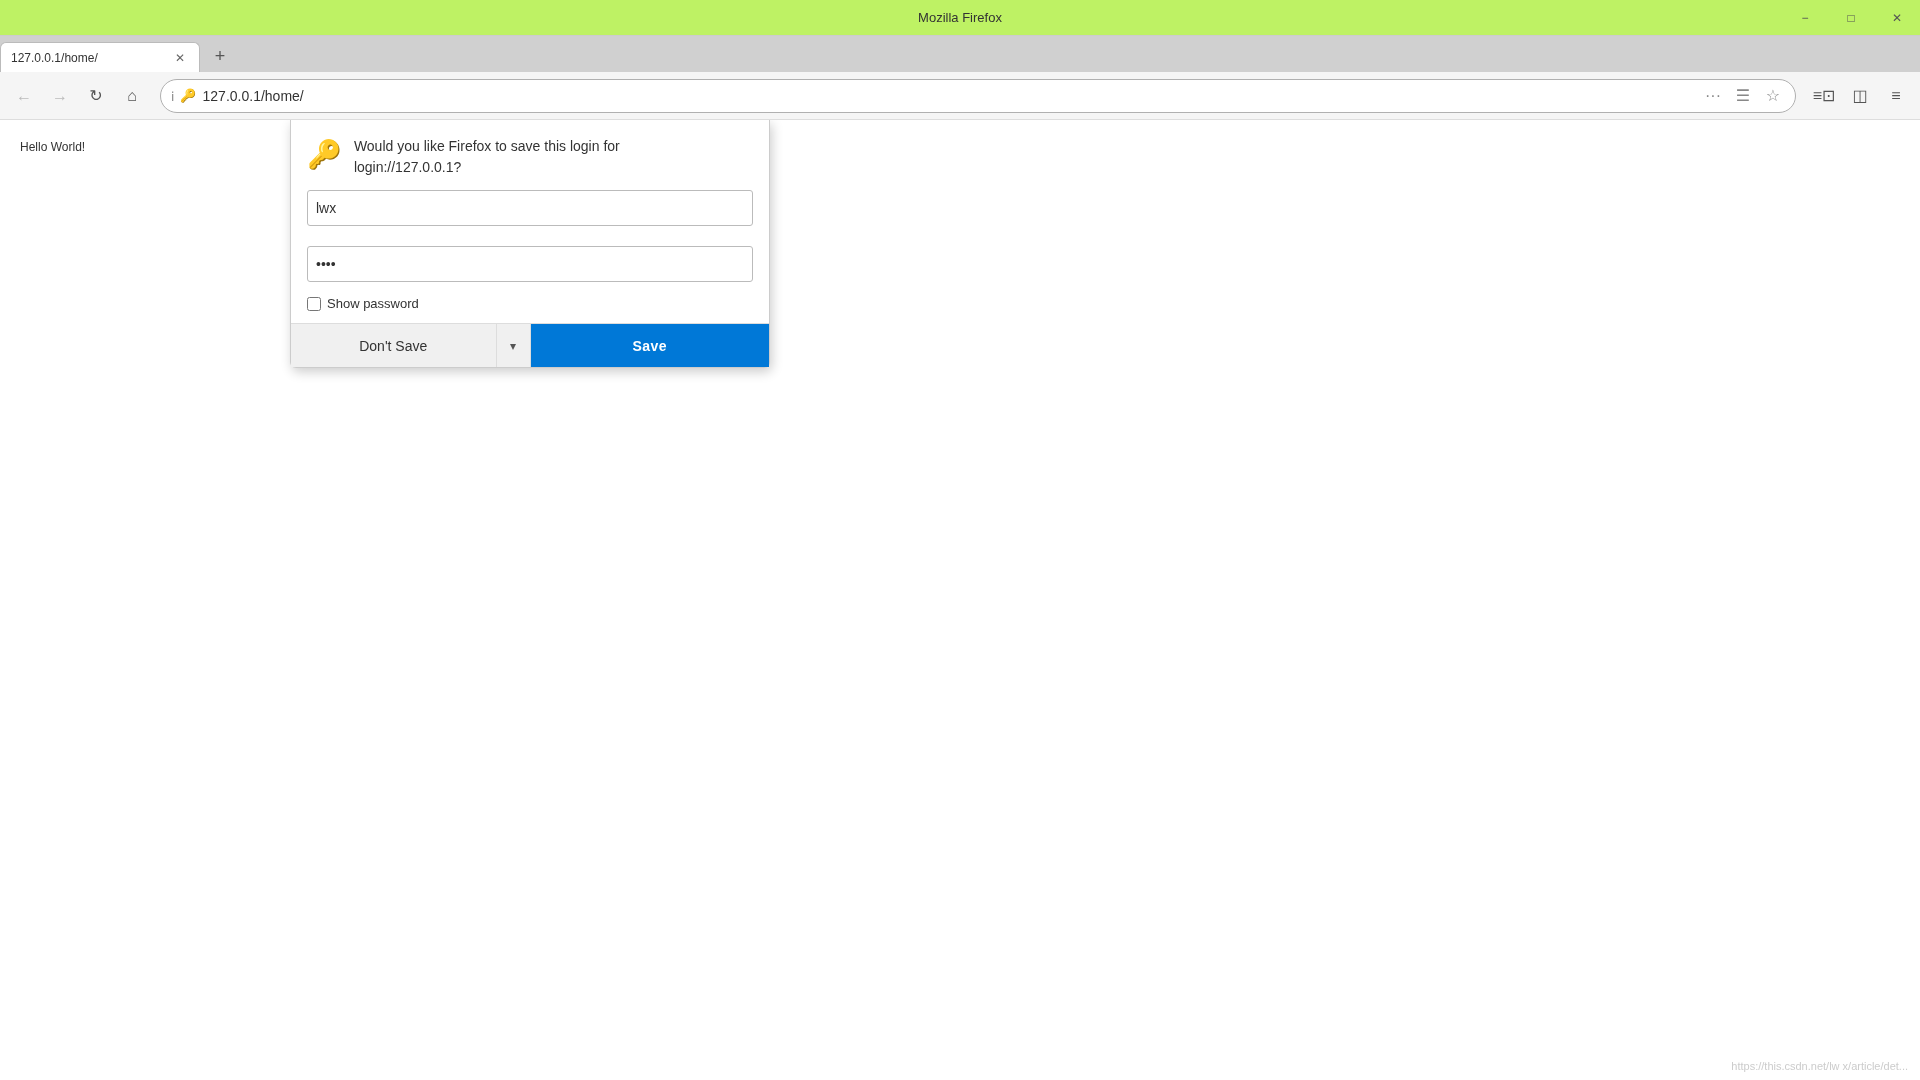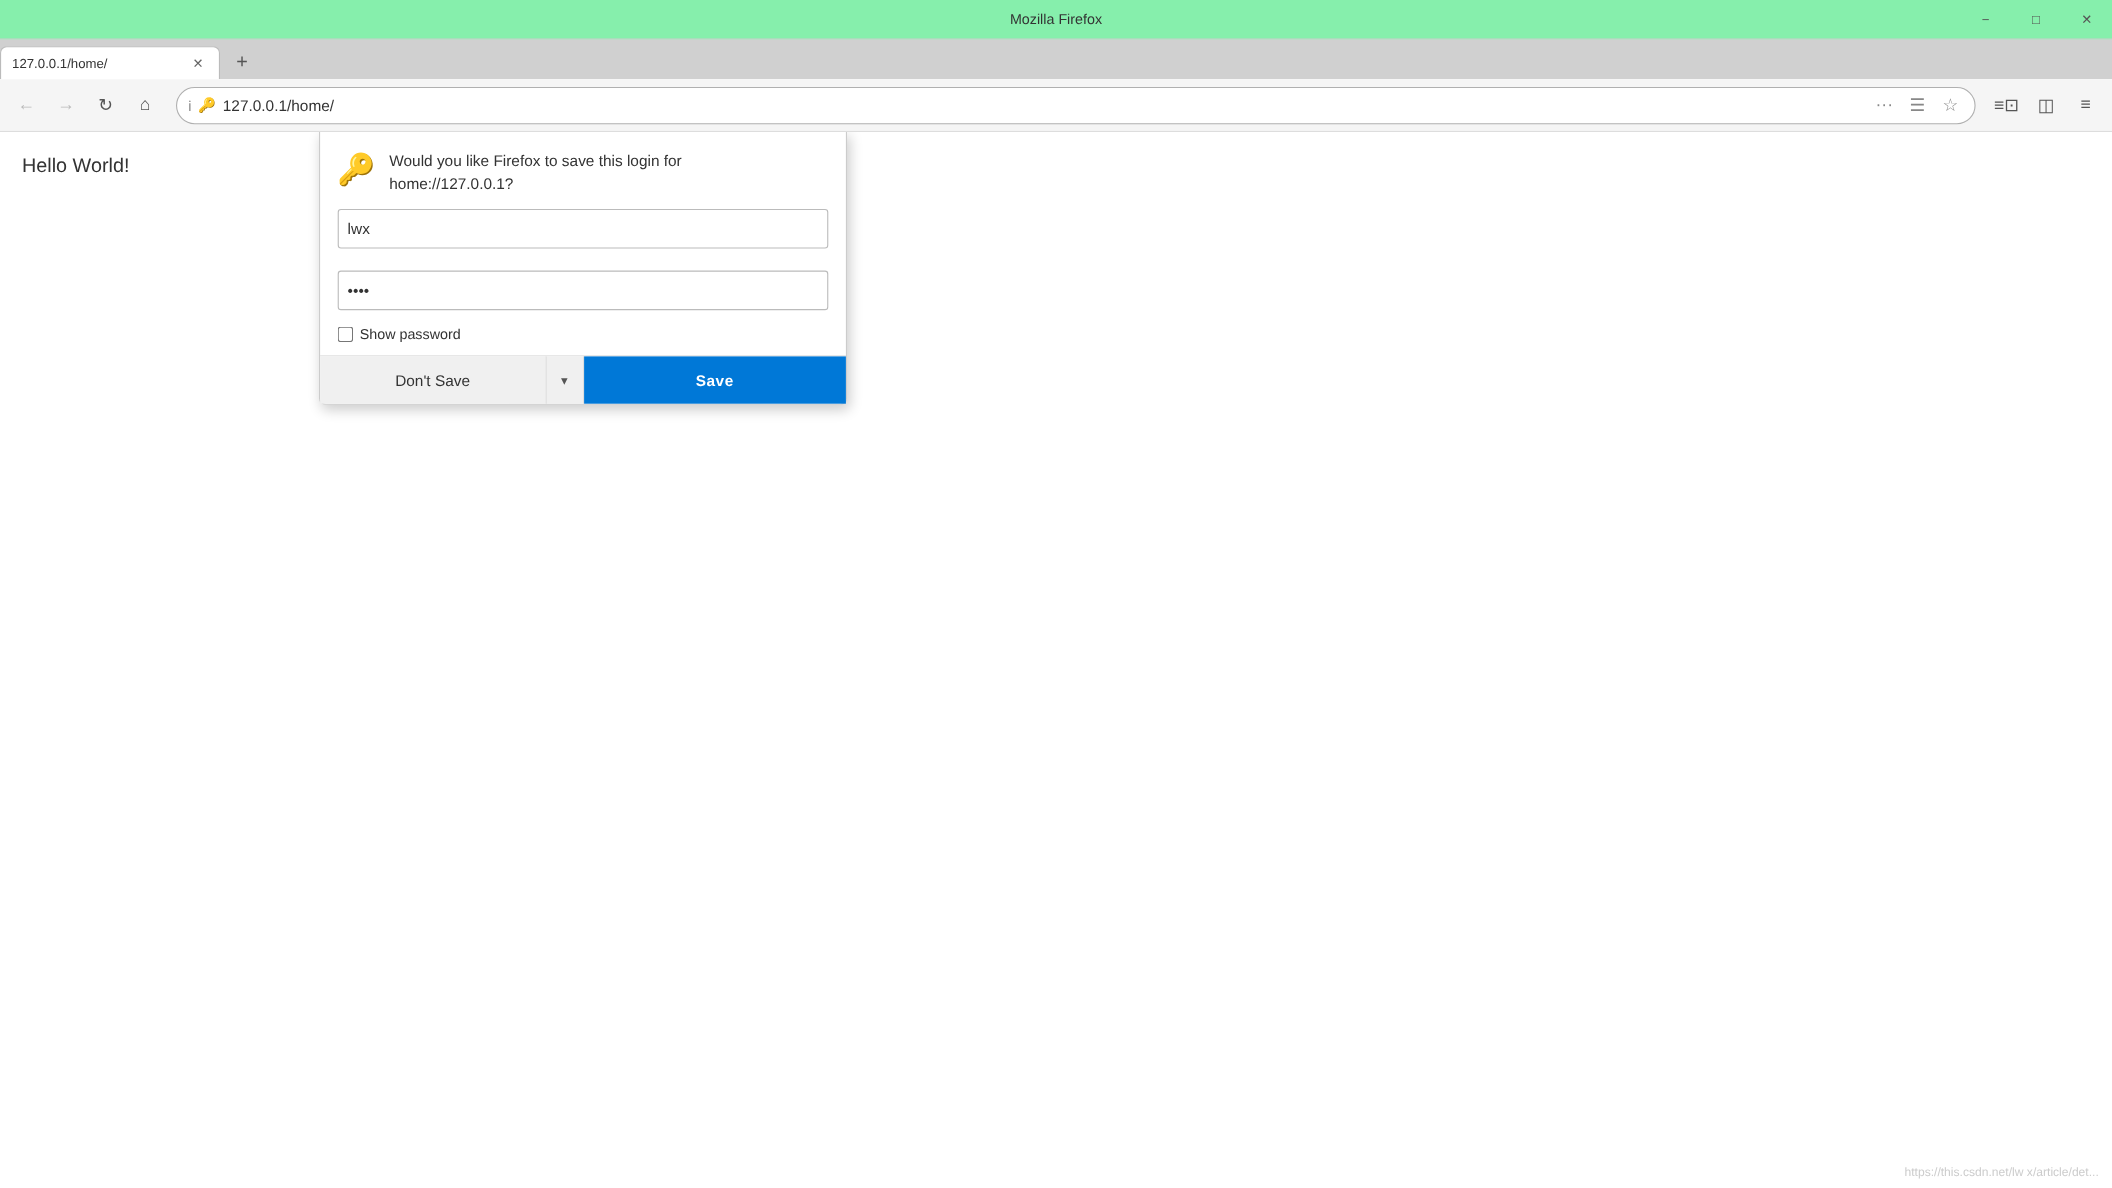--- a/index.html
+++ b/index.html
@@ -17,21 +17,21 @@
     .window {
       width: 1920px;
       height: 1080px;
       display: flex;
       flex-direction: column;
       background: #ffffff;
     }
 
     
     .titlebar {
-      background: #86efac;
+      background: #bef264;
       height: 36px;
       display: flex;
       align-items: center;
       justify-content: center;
       position: relative;
       border-bottom: 1px solid #ccc;
       user-select: none;
     }
 
     .titlebar-title {
@@ -222,21 +222,21 @@
     
     .content {
       flex: 1;
       background: white;
       position: relative;
       overflow: hidden;
     }
 
     .page-content {
       padding: 20px;
-      font-size: 18px;
+      font-size: 12px;
       color: #333;
     }
 
     
     .save-popup {
       position: absolute;
       top: 0;
       left: 290px;
       width: 480px;
       background: white;
@@ -414,21 +414,21 @@
   <div class="content">
     <div class="page-content">
       <span>Hello World!</span>
     </div>
 
     <div class="save-popup">
       <div class="save-popup-header">
         <span class="popup-key-icon">🔑</span>
         <div class="popup-message">
           <div>Would you like Firefox to save this login for</div>
-          <div>home://127.0.0.1?</div>
+          <div>login://127.0.0.1?</div>
         </div>
       </div>
 
       <div class="popup-fields">
         <input class="popup-input" type="text" value="lwx" style="">
         <input class="popup-input" type="password" value="••••" style="">
       </div>
 
       <div class="show-password-row">
         <input type="checkbox" class="show-password-checkbox" style="">

